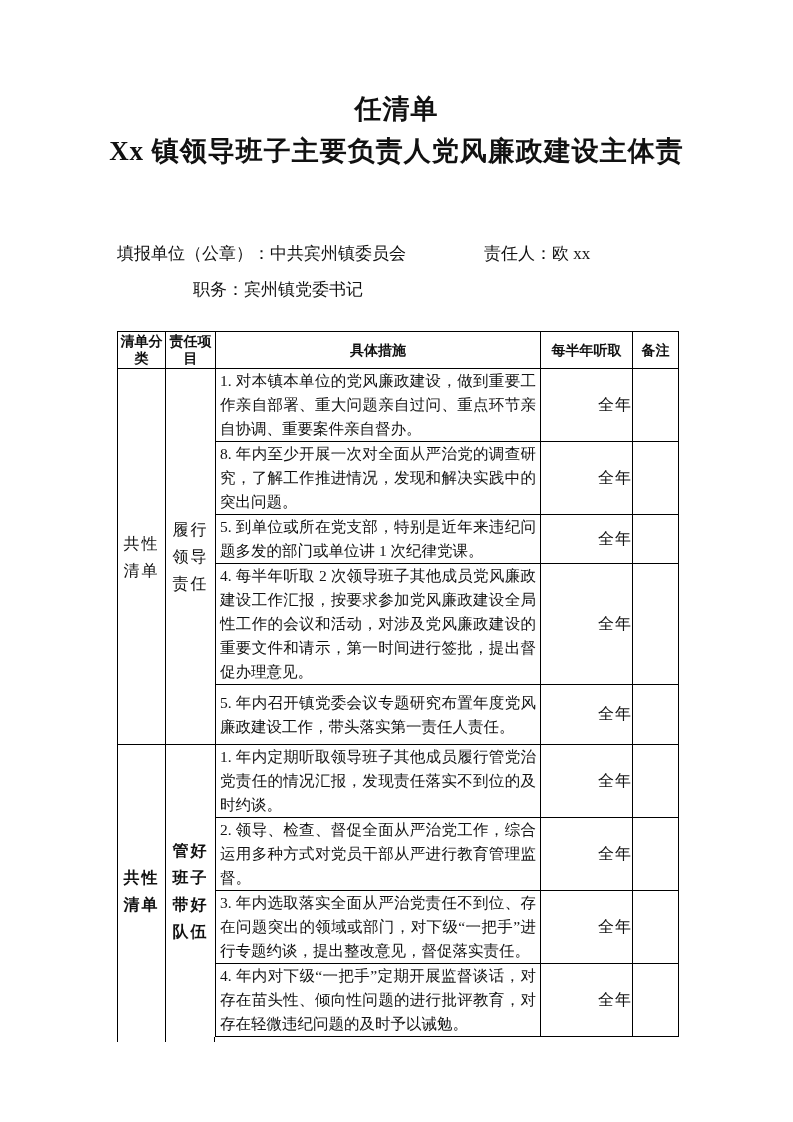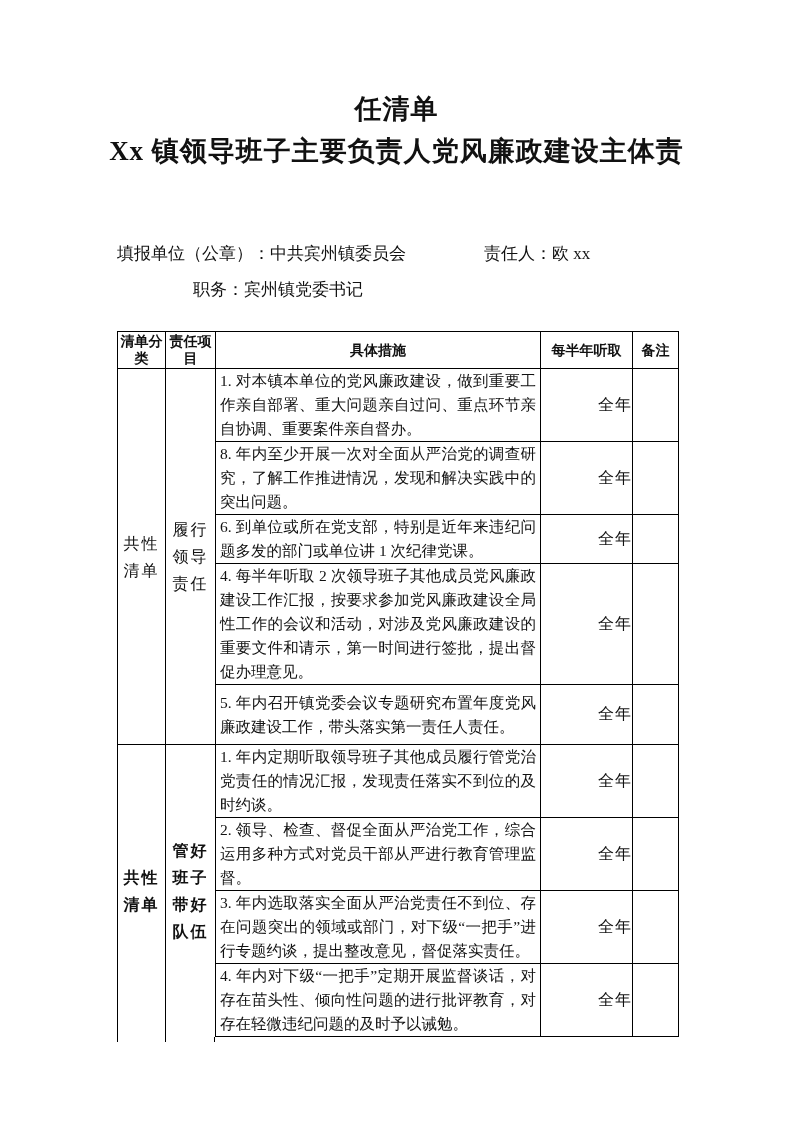--- a/index.html
+++ b/index.html
@@ -151,21 +151,21 @@
         <td class="cell-measure">1. 对本镇本单位的党风廉政建设，做到重要工作亲自部署、重大问题亲自过问、重点环节亲自协调、重要案件亲自督办。</td>
         <td class="cell-deadline">全年</td>
         <td class="cell-remark"></td>
       </tr>
       <tr style="height:72px">
         <td class="cell-measure">8. 年内至少开展一次对全面从严治党的调查研究，了解工作推进情况，发现和解决实践中的突出问题。</td>
         <td class="cell-deadline">全年</td>
         <td class="cell-remark"></td>
       </tr>
       <tr style="height:48px">
-        <td class="cell-measure">6. 到单位或所在党支部，特别是近年来违纪问题多发的部门或单位讲 1 次纪律党课。</td>
+        <td class="cell-measure">5. 到单位或所在党支部，特别是近年来违纪问题多发的部门或单位讲 1 次纪律党课。</td>
         <td class="cell-deadline">全年</td>
         <td class="cell-remark"></td>
       </tr>
       <tr style="height:120px">
         <td class="cell-measure">4. 每半年听取 2 次领导班子其他成员党风廉政建设工作汇报，按要求参加党风廉政建设全局性工作的会议和活动，对涉及党风廉政建设的重要文件和请示，第一时间进行签批，提出督促办理意见。</td>
         <td class="cell-deadline">全年</td>
         <td class="cell-remark"></td>
       </tr>
       <tr style="height:60px">
         <td class="cell-measure">5. 年内召开镇党委会议专题研究布置年度党风廉政建设工作，带头落实第一责任人责任。</td>

